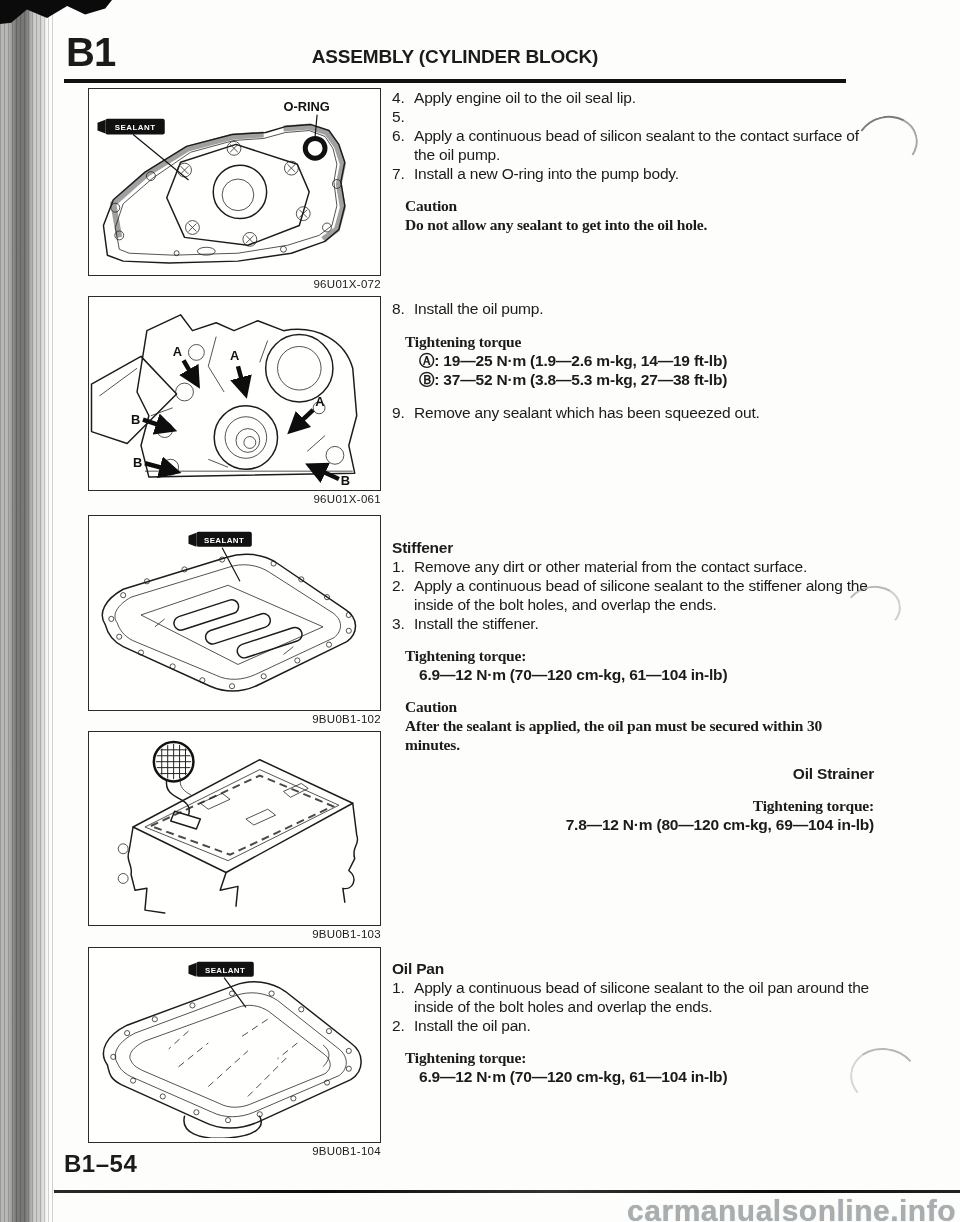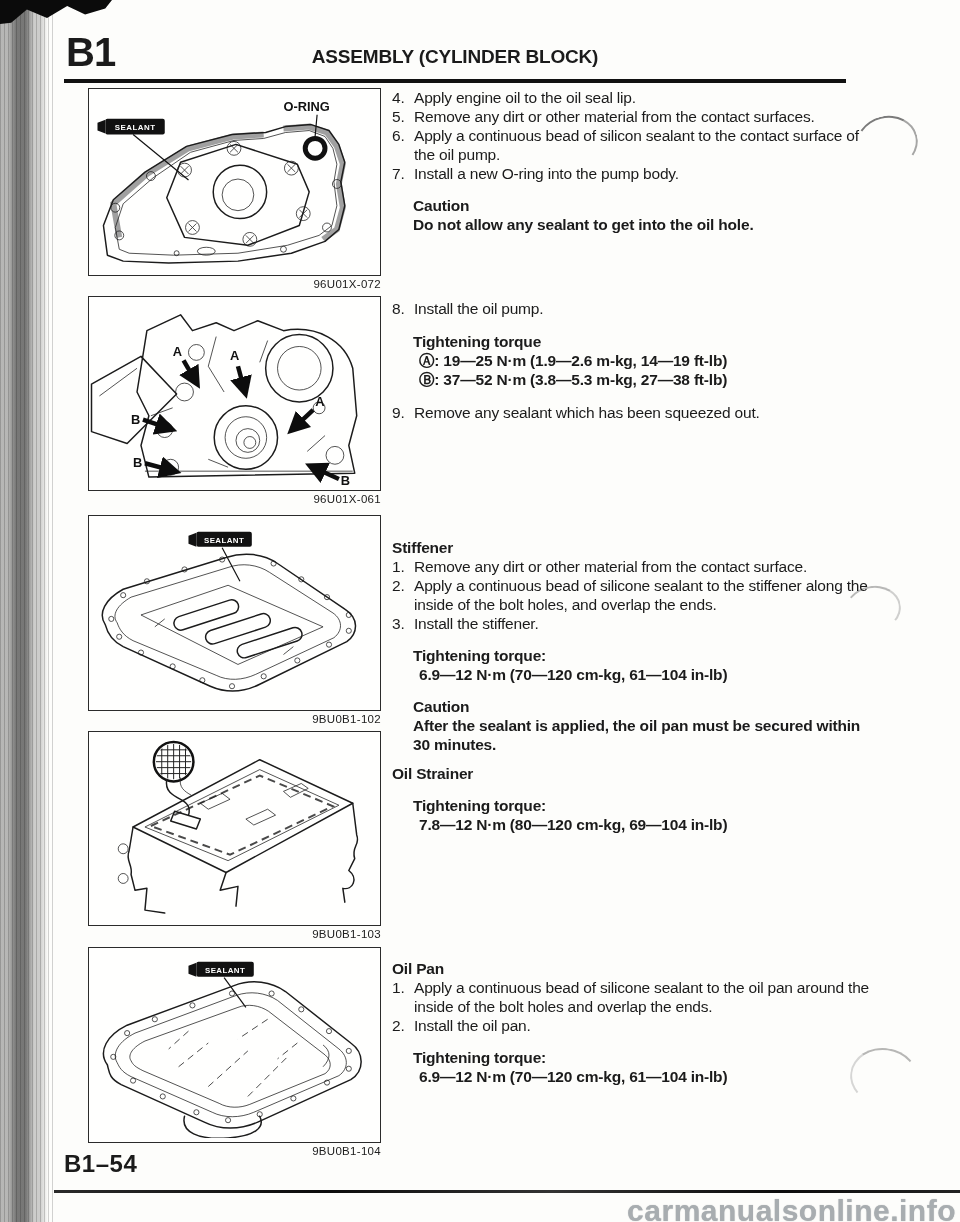--- a/index.html
+++ b/index.html
@@ -45,26 +45,26 @@
   svg{display:block;}
   svg text{font-family:"Liberation Sans",sans-serif;}
   .line{stroke:#1c1c1c;stroke-width:1.5;fill:none;stroke-linejoin:round;stroke-linecap:round;}
   .thin{stroke:#1c1c1c;stroke-width:.9;fill:none;opacity:.85;}
   .gasket{stroke:#8f8f8f;stroke-width:6;fill:none;opacity:.85;}
   .arrow{stroke:#0d0d0d;stroke-width:4.5;}
   .lbl{font-size:13px;font-weight:bold;fill:#111;}
 
   
   .txtcol{position:absolute;left:392px;width:482px;font-size:15.5px;line-height:19px;letter-spacing:-0.2px;}
-  .sec1{top:88px;} .sec2{top:299px;} .sec3{top:513px;} .sec4{top:739px;} .sec5{top:934px;}
+  .sec1{top:88px;} .sec2{top:299px;} .sec3{top:513px;} .sec4{top:739px;text-align:right;} .sec5{top:934px;}
   .step{display:flex;}
   .step .num{flex:0 0 22px;}
   .b{font-weight:bold;}
   .heading{font-weight:bold;margin-top:25px;}
-  .indent1{margin-left:21px;}
+  .indent1{margin-left:13px;font-family:Liberation Serif, serif;}
   .indent2{margin-left:27px;}
   .gap{height:13px;}
   .gap-lg{height:14px;}
 </style>
 </head>
 <body>
 
 <div class="page">
 
   <div class="scan-edge"></div>
@@ -300,21 +300,20 @@
     <div class="figcap">9BU0B1-104</div>
   </div>
 
   <div class="txtcol sec1">
     <div class="step">
         <span class="num">4.</span>
         <span>Apply engine oil to the oil seal lip.</span>
       </div>
     <div class="step">
         <span class="num">5.</span>
-        <span>Remove any dirt or other material from the contact surfaces.</span>
       </div>
     <div class="step">
         <span class="num">6.</span>
         <span>Apply a continuous bead of silicon sealant to the contact surface of the oil pump.</span>
       </div>
     <div class="step">
         <span class="num">7.</span>
         <span>Install a new O-ring into the pump body.</span>
       </div>
     <div class="gap"></div>

